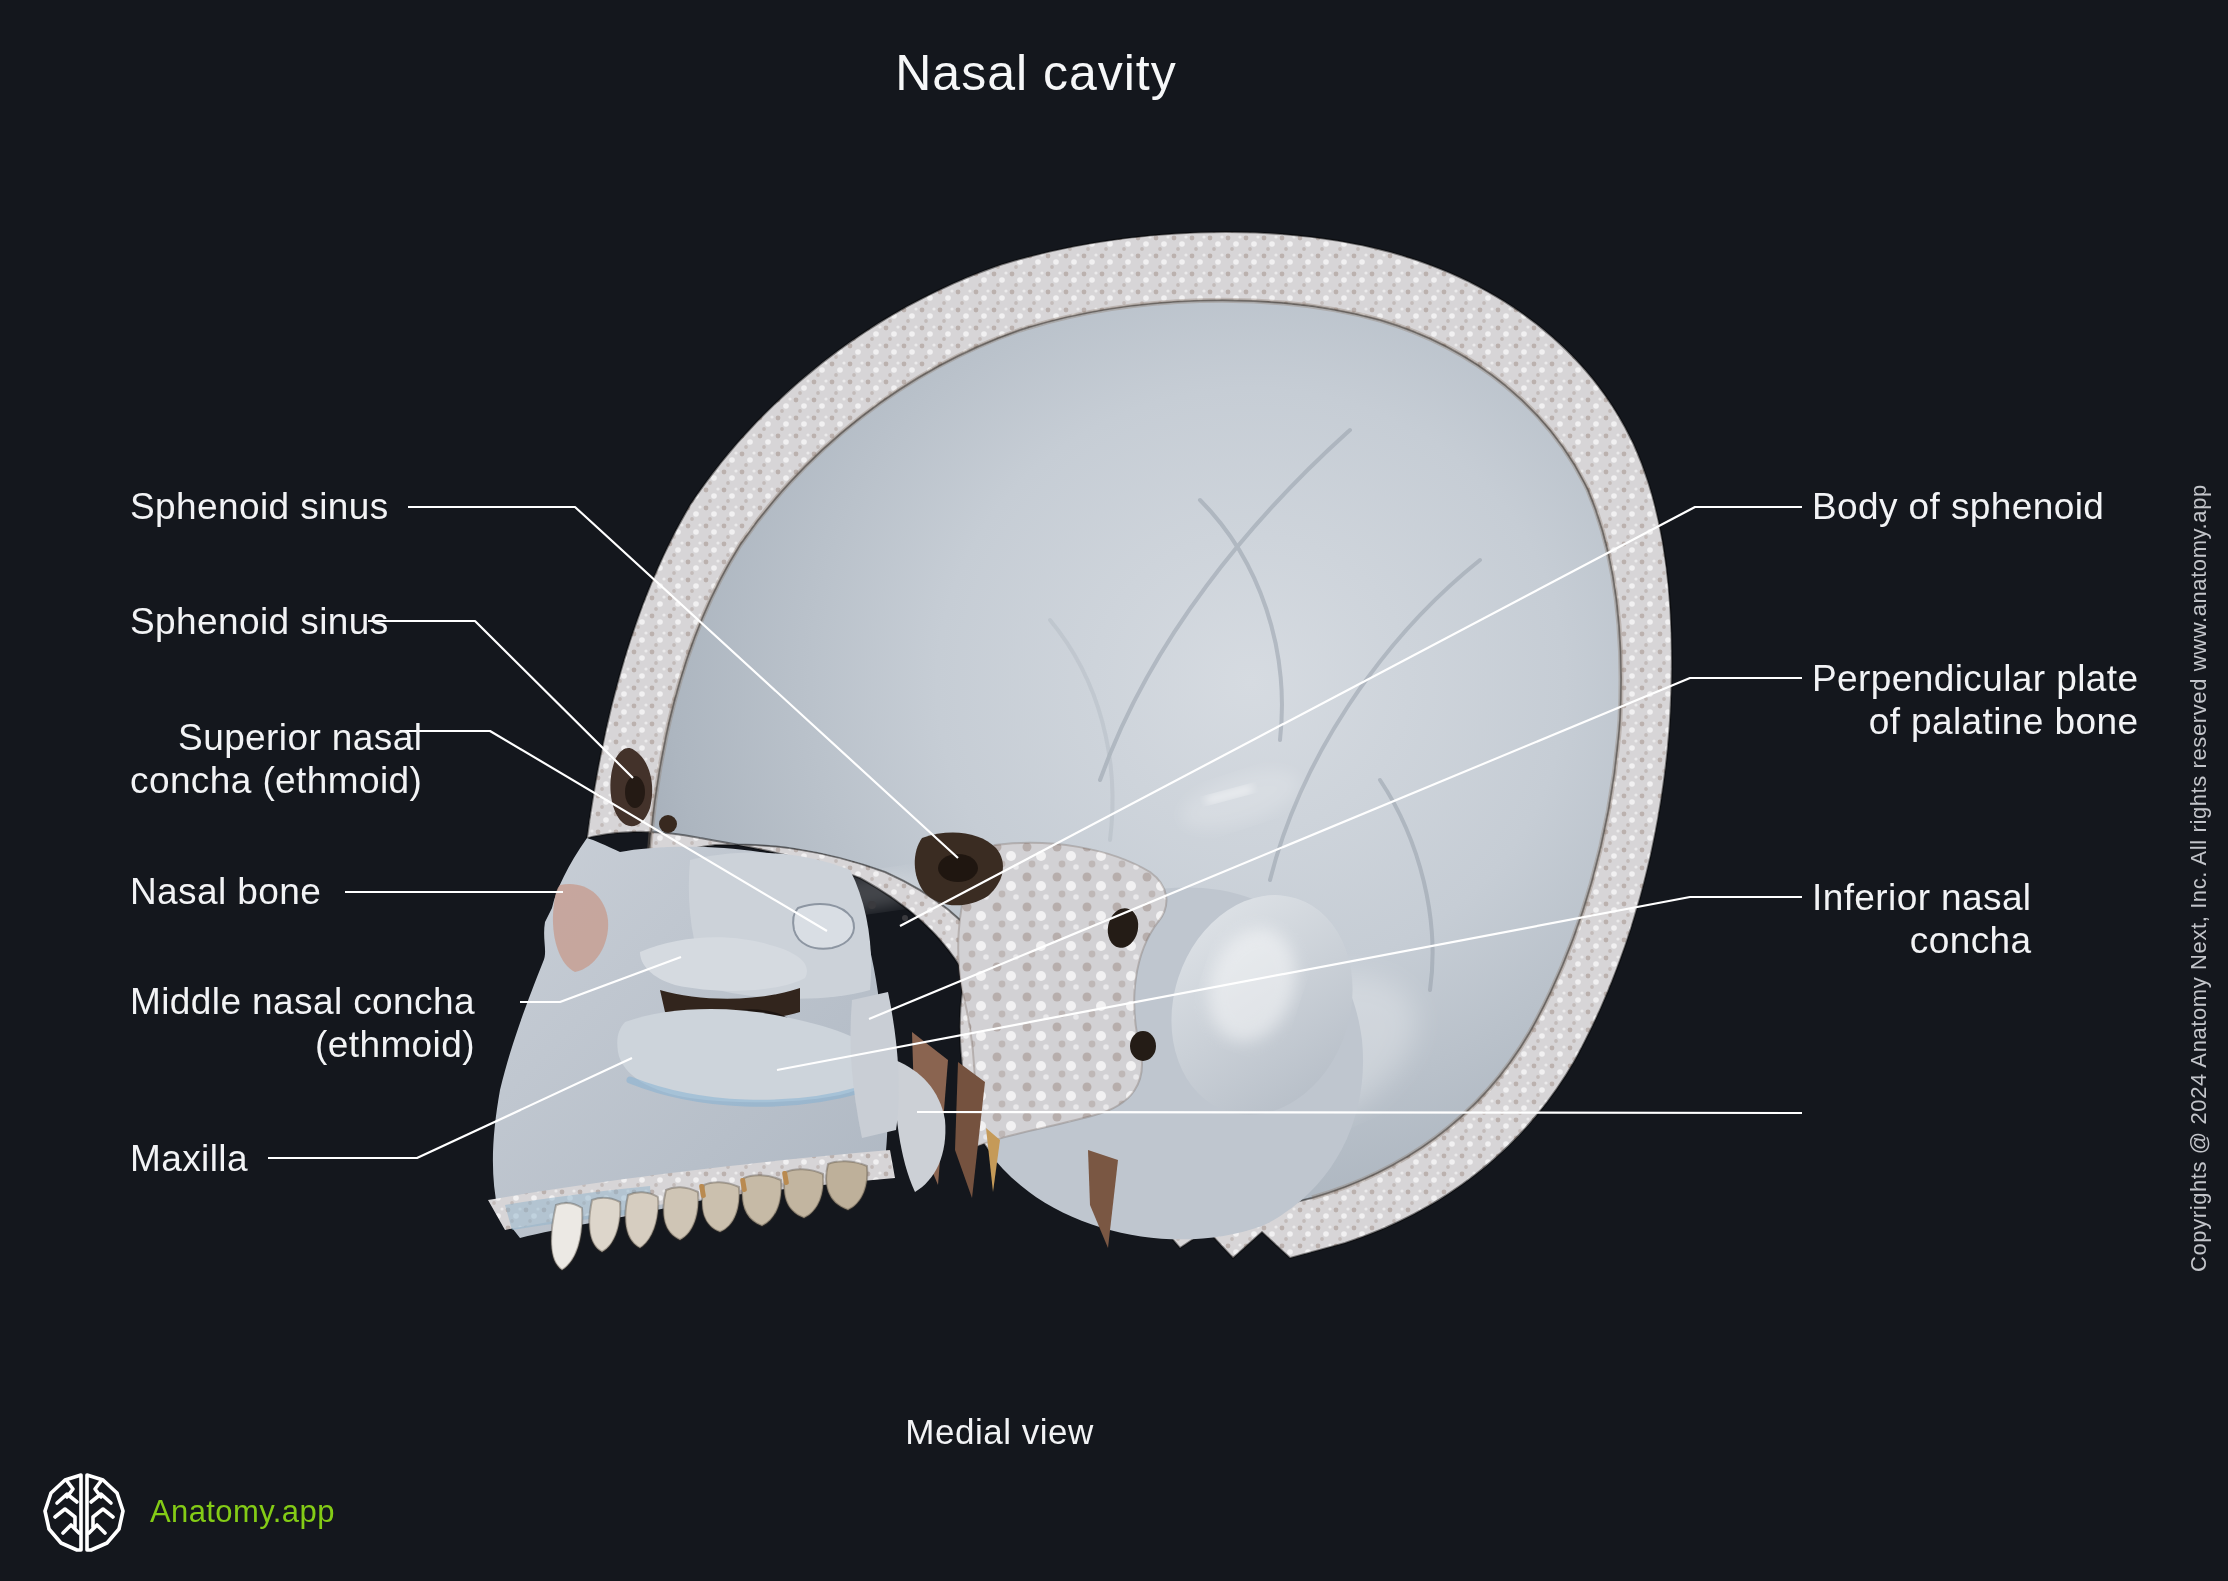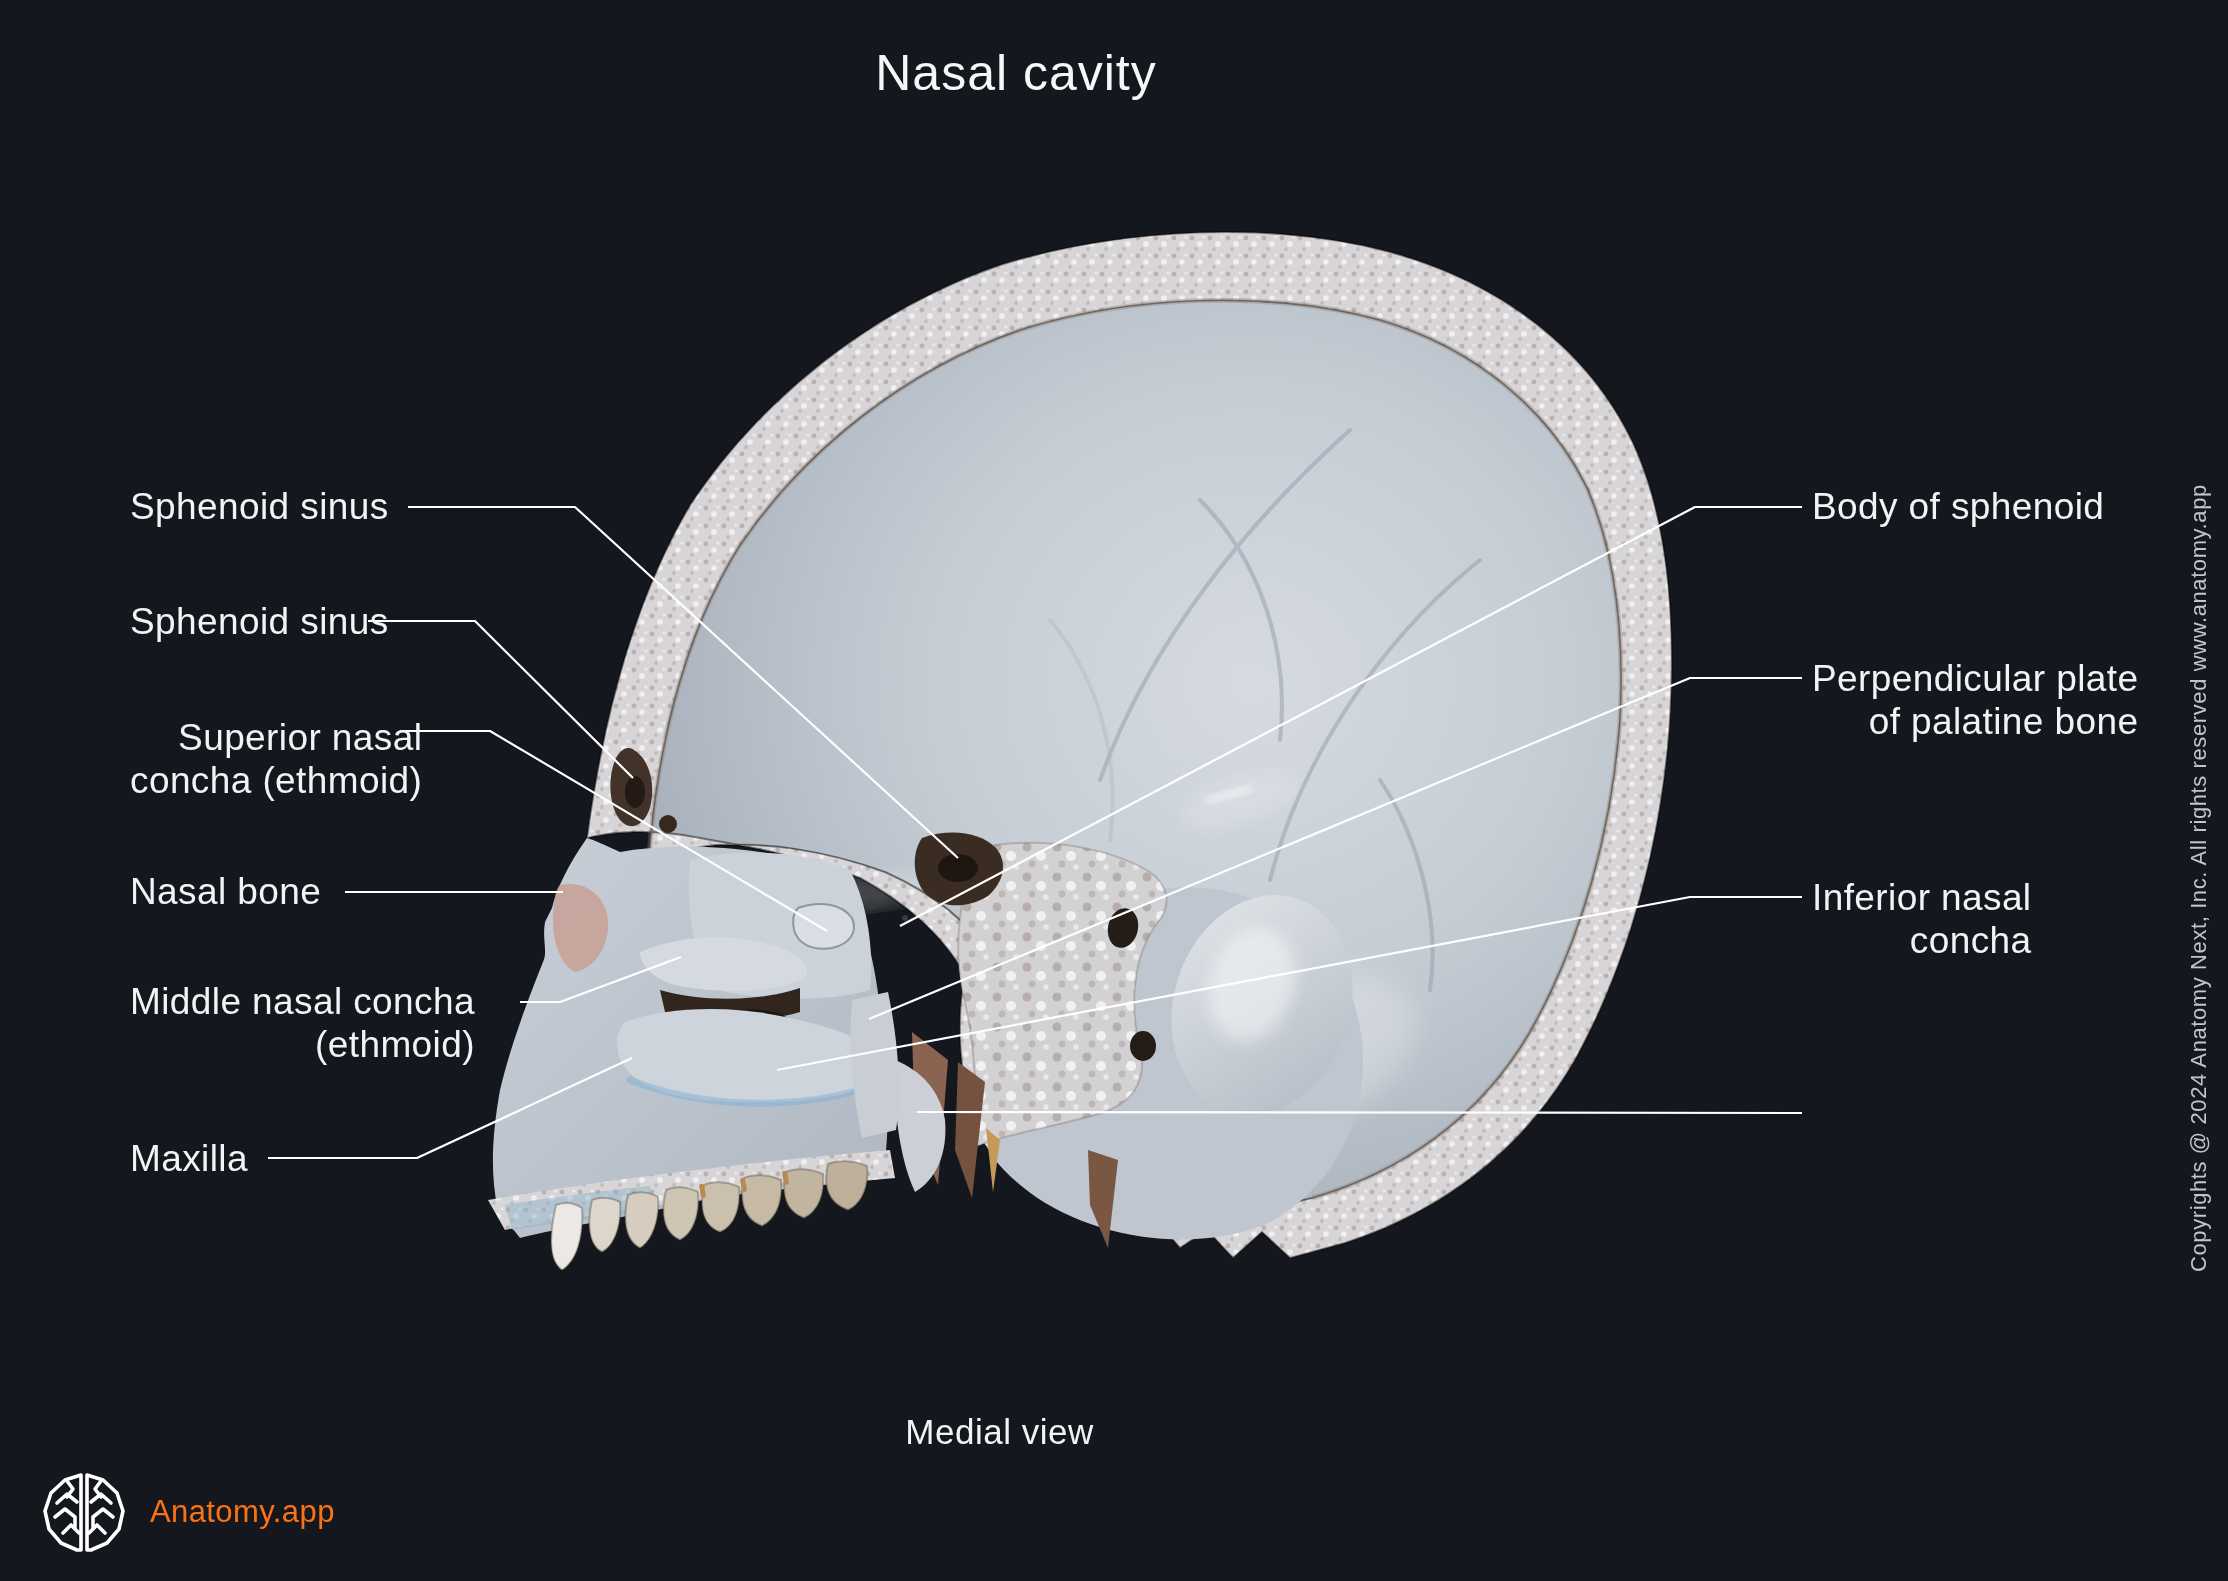--- a/index.html
+++ b/index.html
@@ -5,42 +5,42 @@
   html,body{margin:0;padding:0;}
   body{
     width:2228px;height:1581px;position:relative;overflow:hidden;
     background:#14171d;
     font-family:"Liberation Sans", sans-serif;
     -webkit-font-smoothing:antialiased;
   }
   #stage{position:absolute;inset:0;}
   .title{
     position:absolute;top:44px;left:0;width:2032px;text-align:center;
-    font-size:50px;font-weight:500;color:#f6f7f8;letter-spacing:1px;
+    font-size:50px;font-weight:500;color:#f6f7f8;letter-spacing:1px;padding-left:20px;
   }
   .view-label{
     position:absolute;top:1412px;left:0;width:1999px;text-align:center;
     font-size:35px;font-weight:500;color:#f2f3f5;letter-spacing:0.5px;
   }
   .anno{
     position:absolute;color:#f2f3f5;font-size:37px;font-weight:400;
     line-height:43px;letter-spacing:0.4px;white-space:pre-line;
   }
   .anno.left{text-align:right;}
   .skull-svg{position:absolute;top:0;left:0;}
   .copyright{
     position:absolute;top:0;left:0;width:890px;height:30px;
     transform-origin:0 0;
     transform:translate(2186px,1272px) rotate(-90deg);
     color:#c3c5ca;font-size:22px;letter-spacing:0.6px;font-weight:400;
   }
   .brand{
     position:absolute;left:38px;top:1466px;height:92px;display:flex;align-items:center;gap:20px;
   }
-  .brand-name{color:#f97316;font-size:31px;font-weight:400;letter-spacing:0.4px;}
+  .brand-name{color:#84cc16;font-size:31px;font-weight:400;letter-spacing:0.4px;}
 </style>
 </head>
 <body>
 
 <div id="stage">
 
   <svg class="skull-svg" width="2228" height="1581" viewBox="0 0 2228 1581">
     <defs>
       <radialGradient id="cavityGrad" cx="0.62" cy="0.42" r="0.85">
         <stop offset="0" stop-color="#d6dbe1"></stop>

